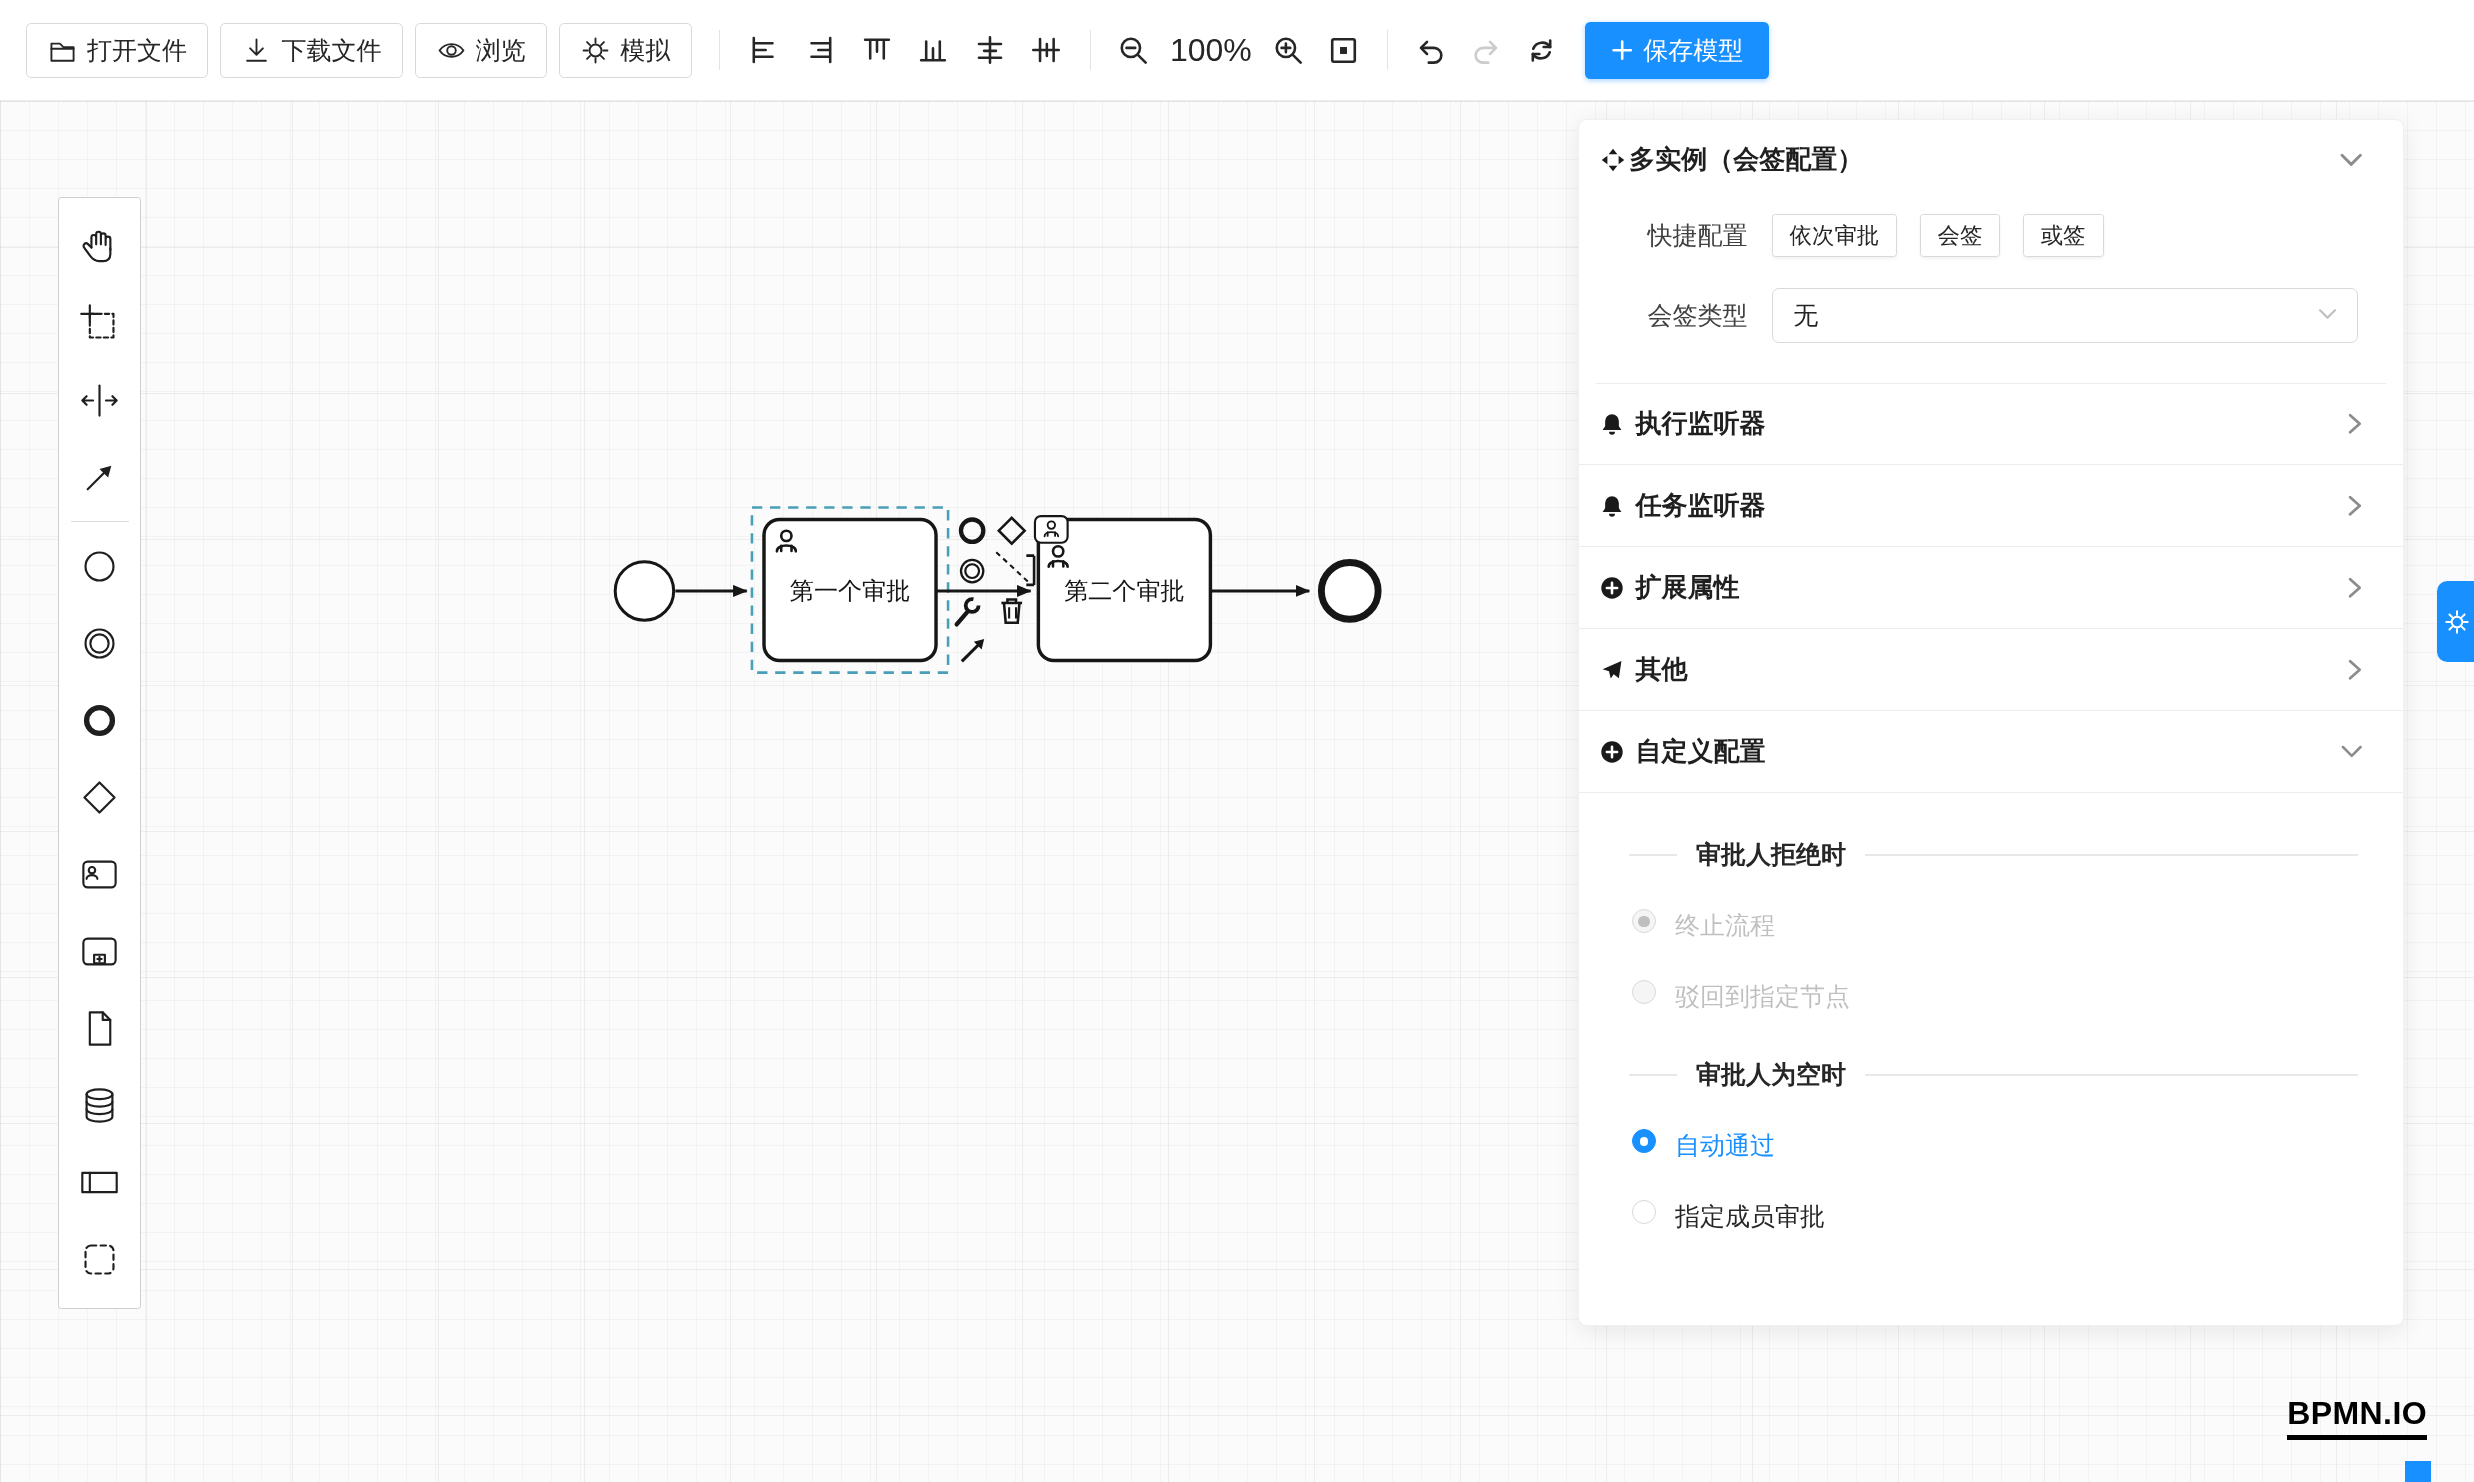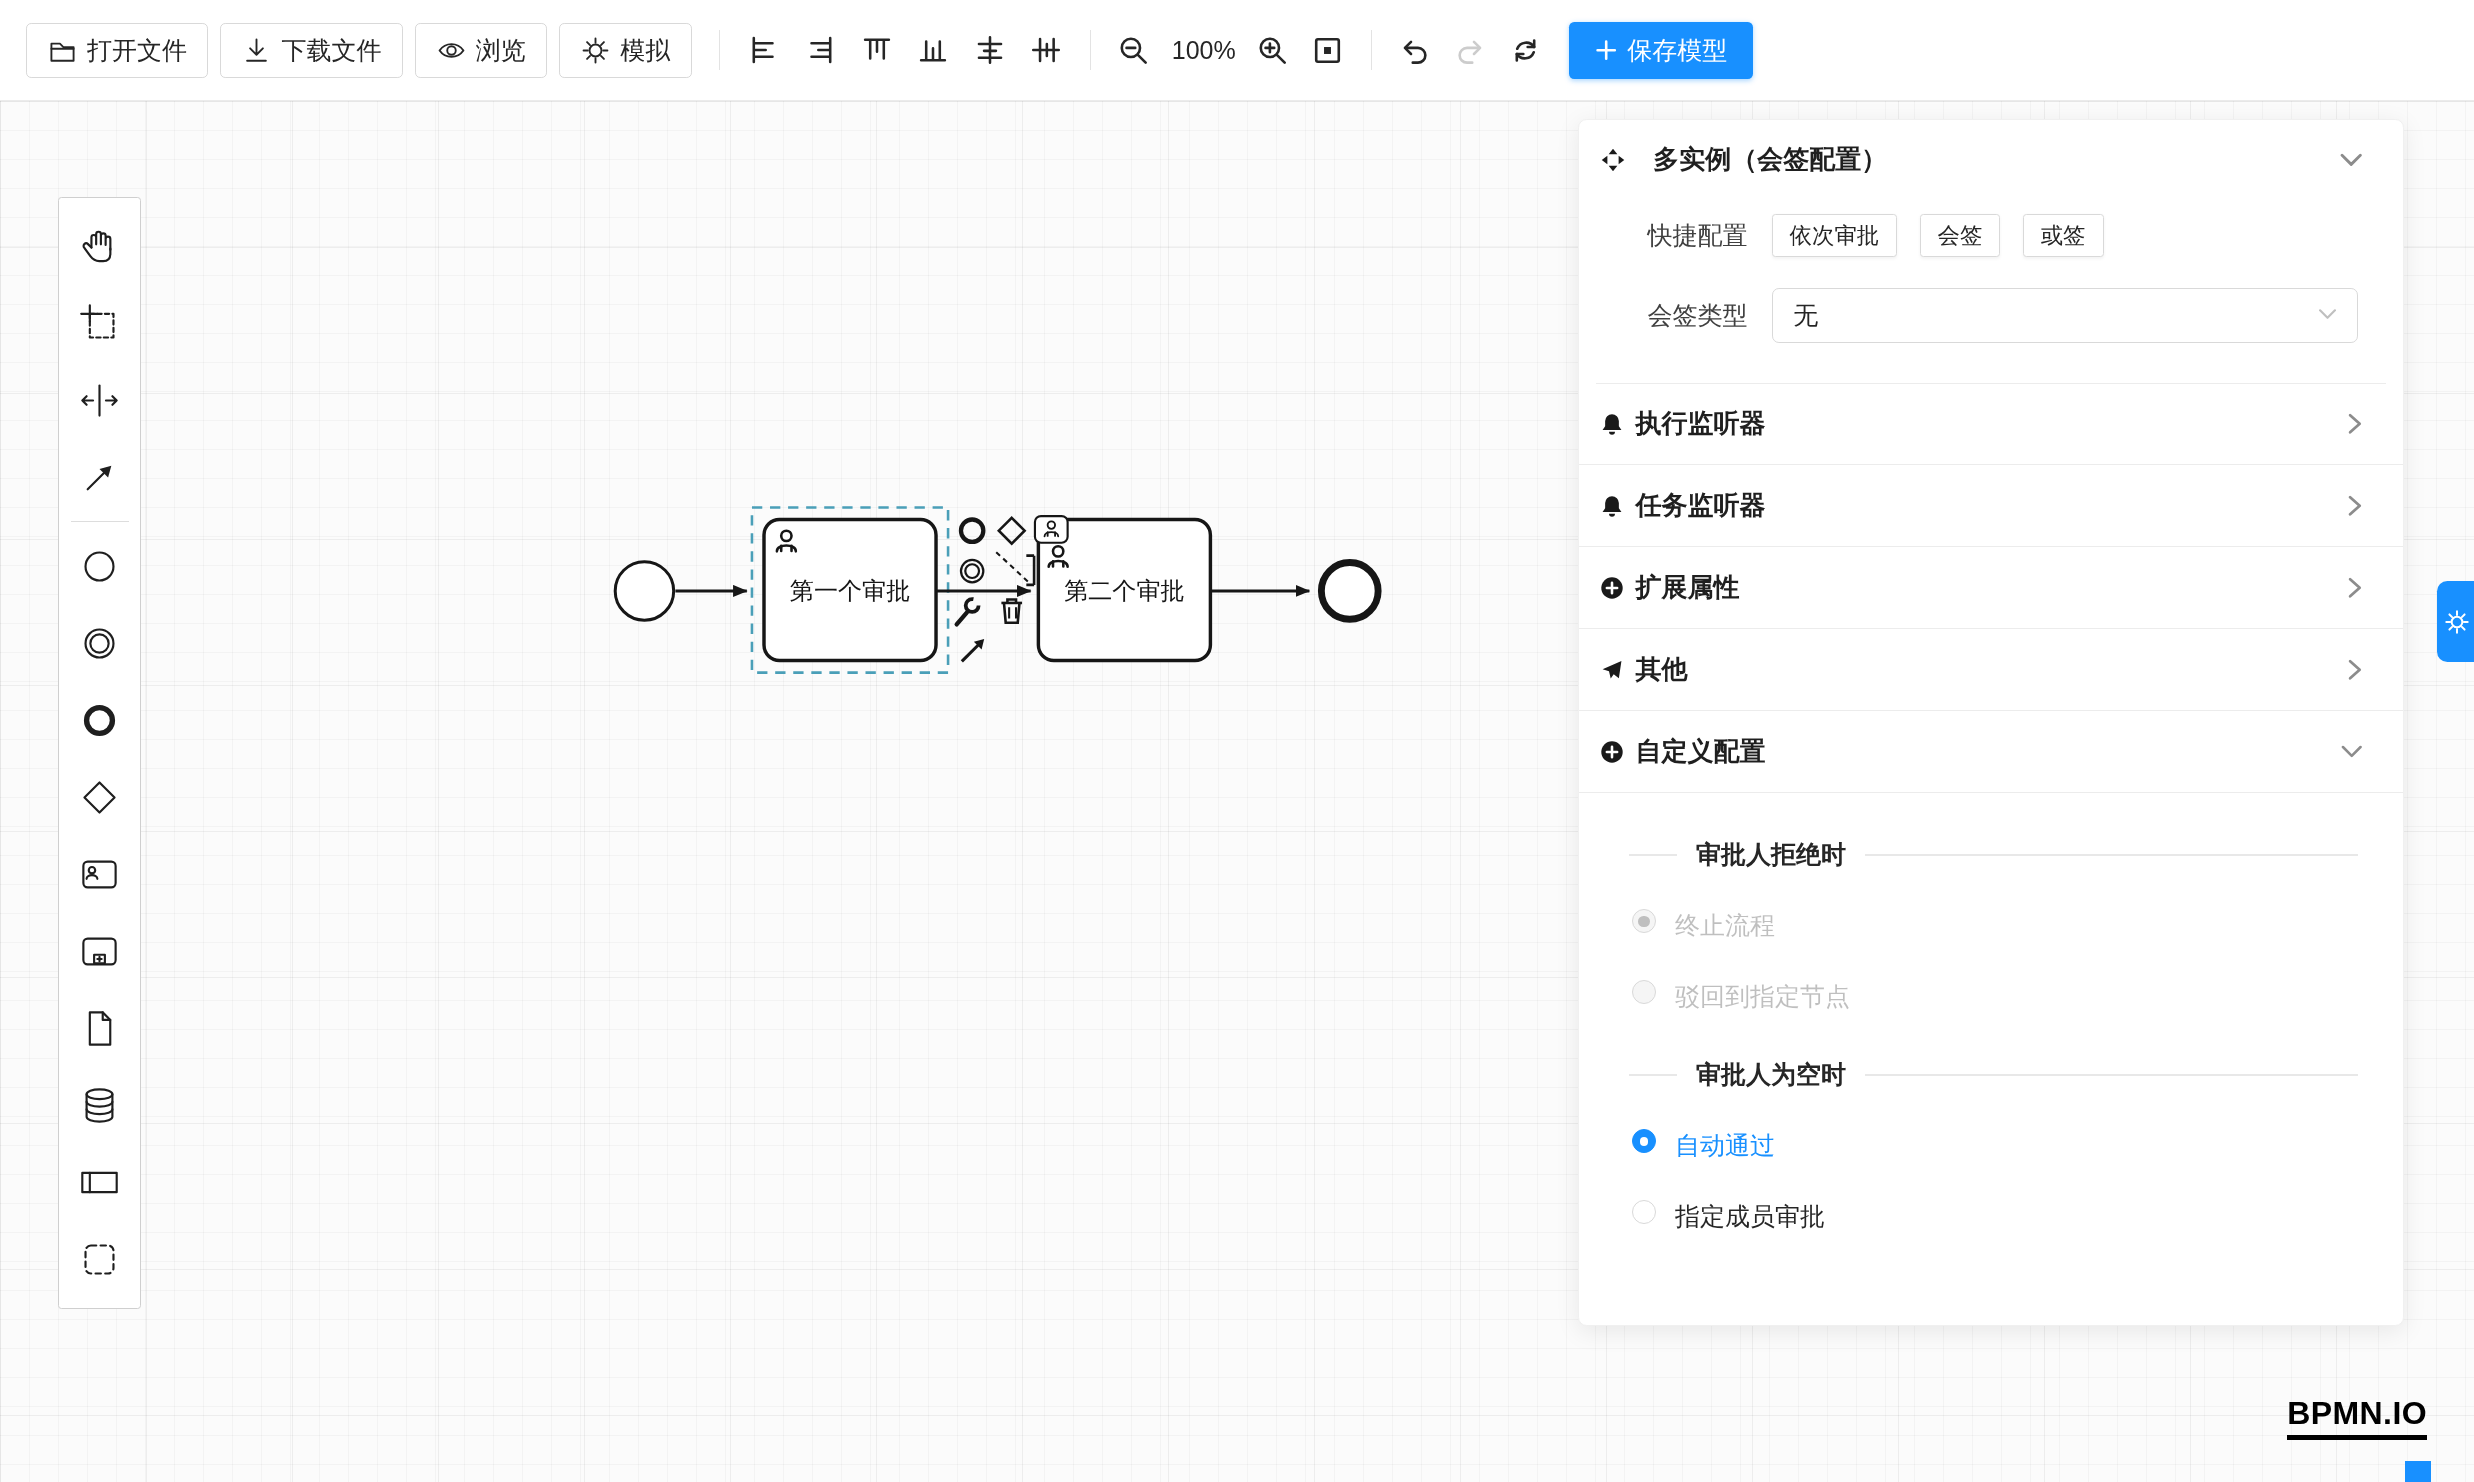--- a/index.html
+++ b/index.html
@@ -38,21 +38,21 @@
   .tb-btn {
     display: inline-flex; align-items: center; gap: 10.3px; height: 55px; padding: 0 20.6px;
     border: 0.9px solid #d9d9d9; border-radius: 5.2px; background: #fff; font-size: 25px;
     color: #262626; margin-right: 12px; cursor: pointer; font-family: inherit;
   }
   .tb-icon-btn {
     border: none; background: none; padding: 0 11.2px; height: 55px;
     display: inline-flex; align-items: center; cursor: pointer;
   }
   .tb-sep { width: 0.9px; height: 40px; background: #e3e3e3; margin: 0 15.5px; flex: none; }
-  .zoom-value { font-size: 25px; color: #262626; padding: 0 8.6px; min-width: 83px; text-align: right; }
+  .zoom-value { font-size: 32px; color: #262626; padding: 0 8.6px; min-width: 83px; text-align: left; }
   .save-btn {
     display: inline-flex; align-items: center; gap: 10.3px; height: 57px; padding: 0 26px;
     background: #1890ff; color: #fff; border: none; border-radius: 5.2px; font-size: 25px;
     margin-left: 15.5px; cursor: pointer; box-shadow: 0 1.7px 5.2px rgba(24,144,255,0.35);
     font-family: inherit;
   }
   svg.licon { fill: none; stroke: #262626; stroke-width: 2.2px; stroke-linecap: round; stroke-linejoin: round; }
   svg.licon.disabled { stroke: #cccccc; }
 
   
@@ -64,21 +64,21 @@
   .p-entry { width: 83px; height: 77px; display: flex; align-items: center; justify-content: center; cursor: pointer; }
   .p-sep { width: 58px; height: 0.9px; background: #ddd; margin: 5.2px 0; }
   svg.picon { fill: none; stroke: #1f1f1f; stroke-width: 2px; stroke-linecap: round; stroke-linejoin: round; }
 
   
   .panel {
     position: absolute; left: 1578px; top: 119px; width: 826px; height: 1207px;
     background: #fff; border-radius: 8.6px; border: 0.9px solid #f0f0f0;
     box-shadow: 0 5.2px 24px rgba(0,0,0,0.08); z-index: 6; overflow: hidden;
   }
-  .panel-header { display: flex; align-items: center; gap: 26px; padding: 22.4px 41px 5.2px 20.6px; justify-content: flex-end; }
+  .panel-header { display: flex; align-items: center; gap: 2px; padding: 22.4px 41px 5.2px 20.6px; justify-content: flex-end; }
   .panel-title { font-size: 26px; font-weight: 700; color: #1f1f1f; flex: 1; margin-left: 1.7px; }
   .form-row { display: flex; align-items: center; margin: 31px 45px 0 20.6px; }
   .form-label { width: 148px; text-align: right; font-size: 25px; color: #404040; margin-right: 24px; flex: none; }
   .chip-group { display: flex; gap: 22.4px; }
   .chip {
     height: 43px; padding: 0 17px; border: 0.9px solid #d9d9d9; border-radius: 3.4px;
     background: #fff; font-size: 22.4px; color: #262626; display: inline-flex; align-items: center;
     box-shadow: 0 1.7px 3.4px rgba(0,0,0,0.05); cursor: pointer; font-family: inherit;
   }
   .select {

